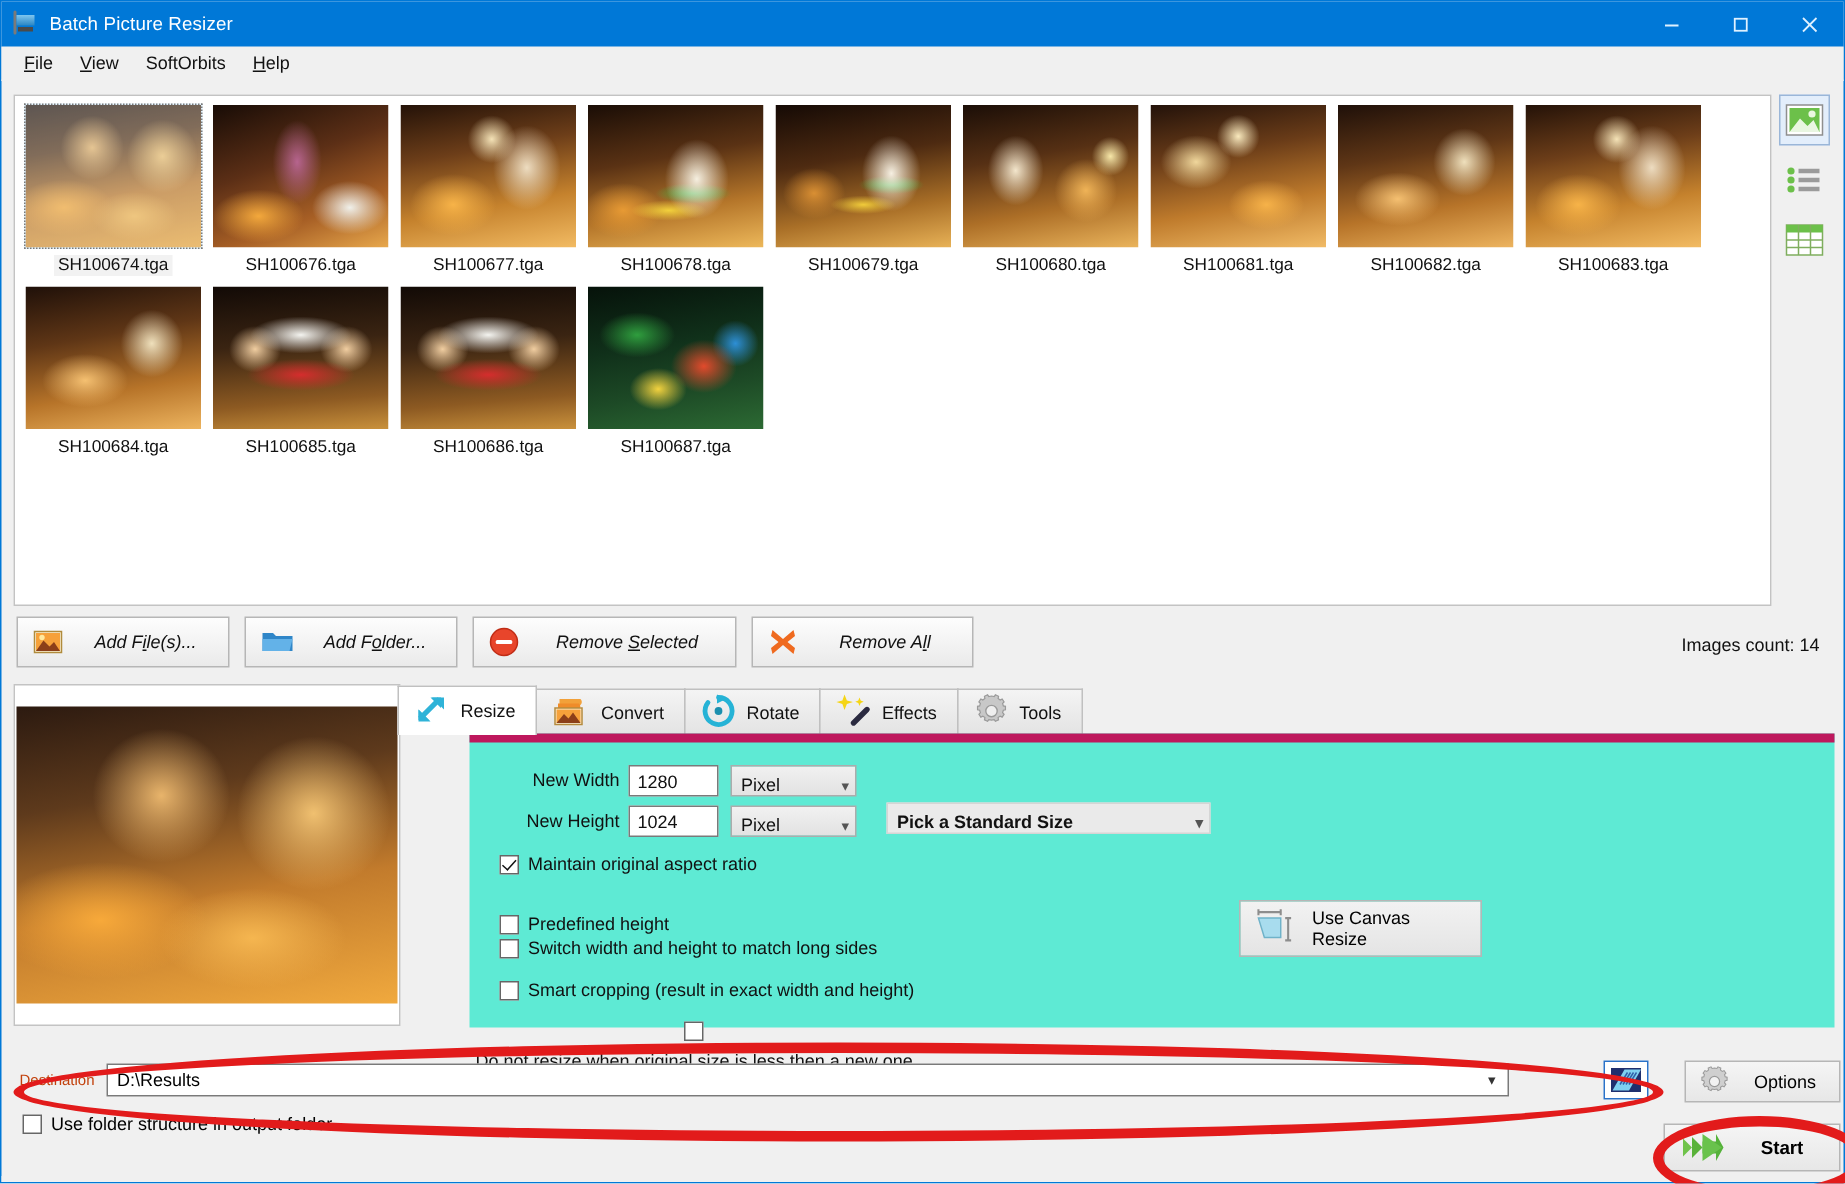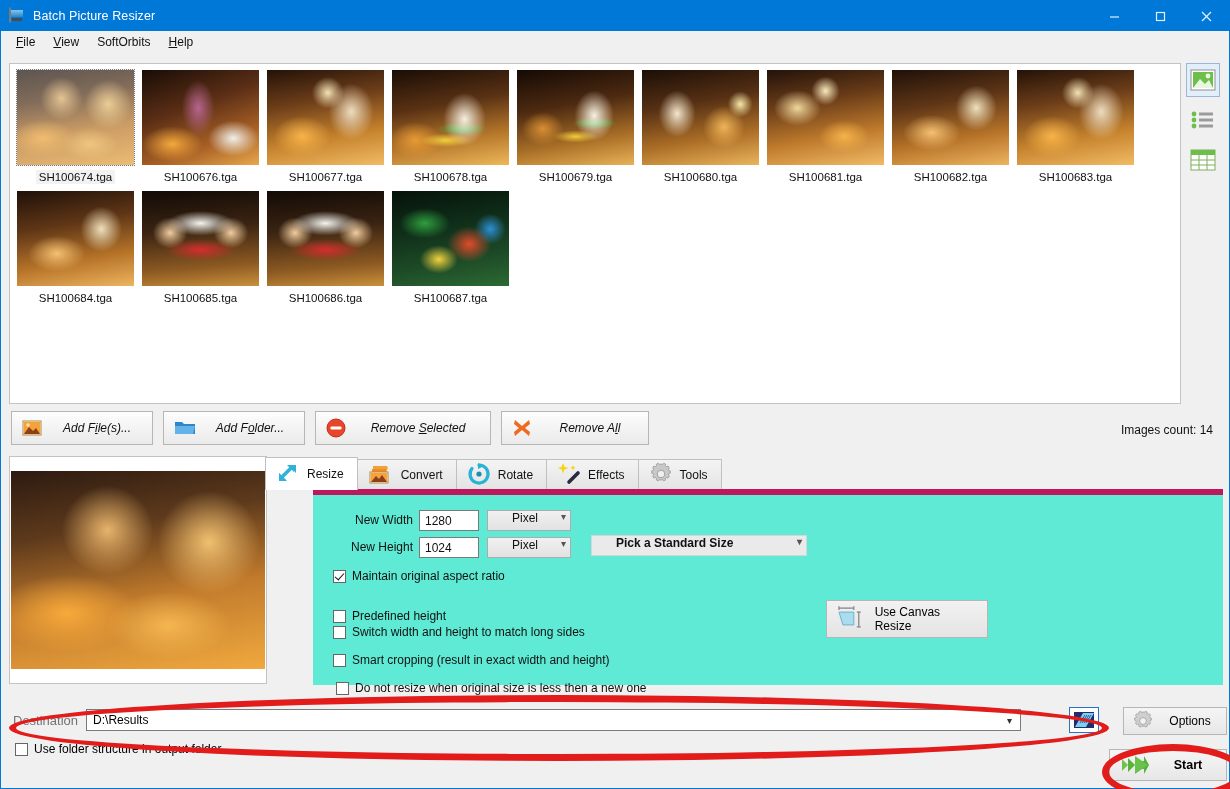--- a/index.html
+++ b/index.html
@@ -143,37 +143,37 @@
        margin-right:-1px;cursor:default;}
   .tab.active{background:#fff;height:33px;border-color:#c0c0c0;position:relative;z-index:3;}
   .tabpanel{position:absolute;left:0;top:32px;right:0;bottom:0;background:#5eead4;
             border-top:6px solid #be185d;margin-left:48px;}
   .lab{position:absolute;font-size:12px;color:#111;text-align:right;}
   .tbox{position:absolute;height:21px;background:#fff;border:1px solid #7a7a7a;
         box-sizing:border-box;font-size:12px;color:#111;padding:2px 5px;
         font-family:"Liberation Sans",sans-serif;outline:none;}
   .combo{position:absolute;height:21px;background:linear-gradient(#f1f1f1,#e2e2e2);
          border:1px solid #acacac;box-sizing:border-box;font-size:12px;color:#111;
-         display:flex;align-items:flex-start;padding:0 4px 0 24px;cursor:default;}
+         display:flex;align-items:flex-end;padding:0 4px 0 6px;cursor:default;}
   .combo .cval{flex:1;white-space:nowrap;overflow:hidden;}
   .combo .carrow{color:#555;font-size:10px;margin-left:4px;}
   .combo.flat{background:#eaeaea;border:1px solid #d5d5d5;font-weight:bold;}
   .cbrow{position:absolute;display:flex;align-items:center;gap:6px;font-size:12px;color:#111;}
   .cbx{width:13px;height:13px;background:#fff;border:1px solid #666;box-sizing:border-box;
        position:relative;flex:none;}
   .cbx.on:after{content:"";position:absolute;left:3px;top:0px;width:4px;height:8px;
        border:solid #111;border-width:0 1.6px 1.6px 0;transform:rotate(42deg);}
   .canvasbtn{position:absolute;left:513px;top:105px;width:162px;height:38px;
        background:linear-gradient(#f2f2f2,#e4e4e4);border:1px solid #b6b6b6;
        box-sizing:border-box;display:flex;align-items:center;gap:8px;padding:0 8px;
        font-size:12px;cursor:default;}
 
   
   .destrow{position:absolute;left:12px;top:708px;display:flex;align-items:center;gap:8px;}
-  .destlabel{font-size:13px;color:#737373;}
+  .destlabel{font-size:10px;color:#c2410c;}
   .destcombo{width:935px;height:22px;background:#fff;border:1px solid #7a7a7a;
        box-sizing:border-box;display:flex;align-items:center;padding:0 2px 0 6px;
        font-size:12px;}
   .destcombo .dv{flex:1;}
   .destcombo .darr{width:17px;height:20px;display:flex;align-items:center;
        justify-content:center;color:#333;font-size:10px;}
   .browsebtn{position:absolute;left:1068px;top:706px;width:30px;height:26px;
        background:#fff;border:1px solid #2a72c8;box-sizing:border-box;
        display:flex;align-items:center;justify-content:center;}
   .usefolder{position:absolute;left:14px;top:741px;display:flex;align-items:center;
@@ -505,21 +505,21 @@
         <span>Predefined height</span>
       </div>
       <div class="cbrow" style="left:20px;top:130px;">
         <span class="cbx"></span>
         <span>Switch width and height to match long sides</span>
       </div>
       <div class="cbrow" style="left:20px;top:158px;">
         <span class="cbx"></span>
         <span>Smart cropping (result in exact width and height)</span>
       </div>
-      <div class="cbrow" style="left:23px;top:186px;">
+      <div class="cbrow" style="left:4px;top:186px;flex-direction:column;">
         <span class="cbx"></span>
         <span>Do not resize when original size is less then a new one</span>
       </div>
 
     </div>
   </div>
 
   <div class="destrow">
     <span class="destlabel">Destination</span>
     <div class="destcombo">

